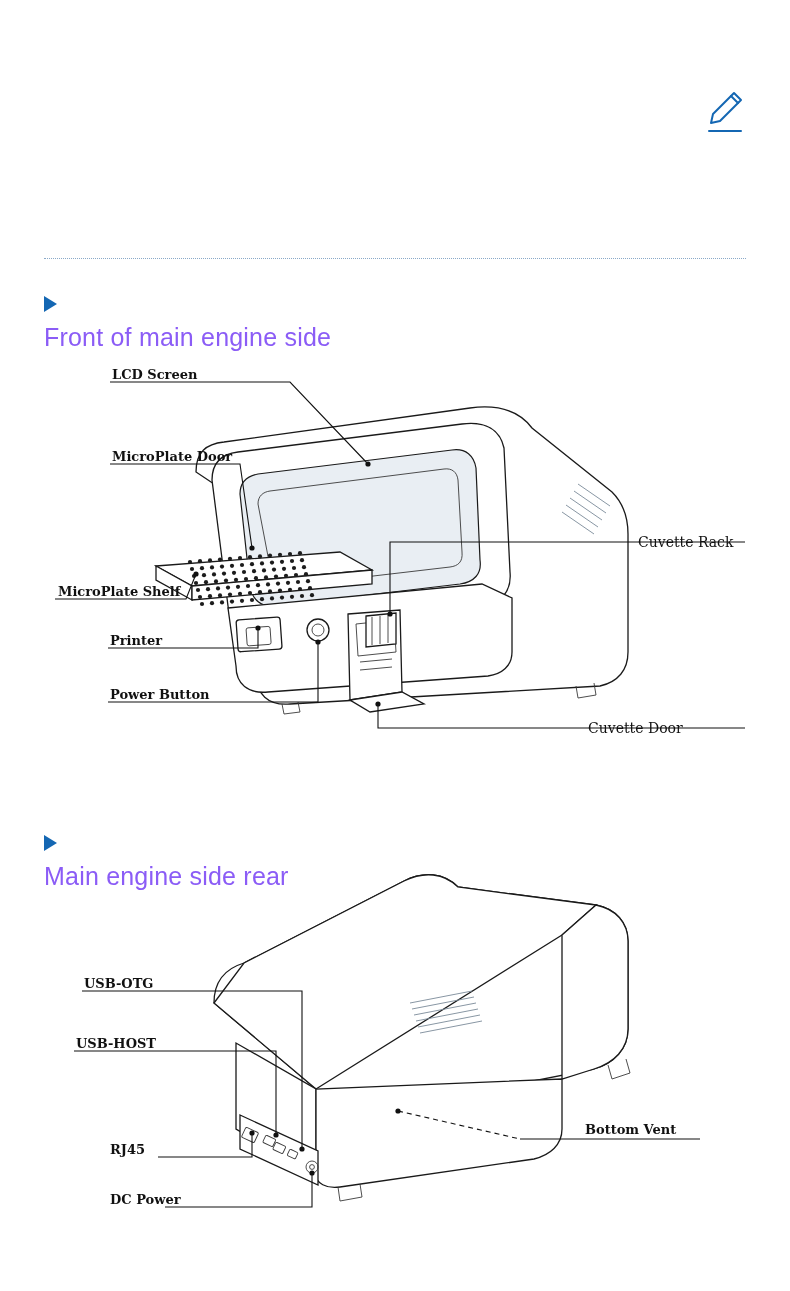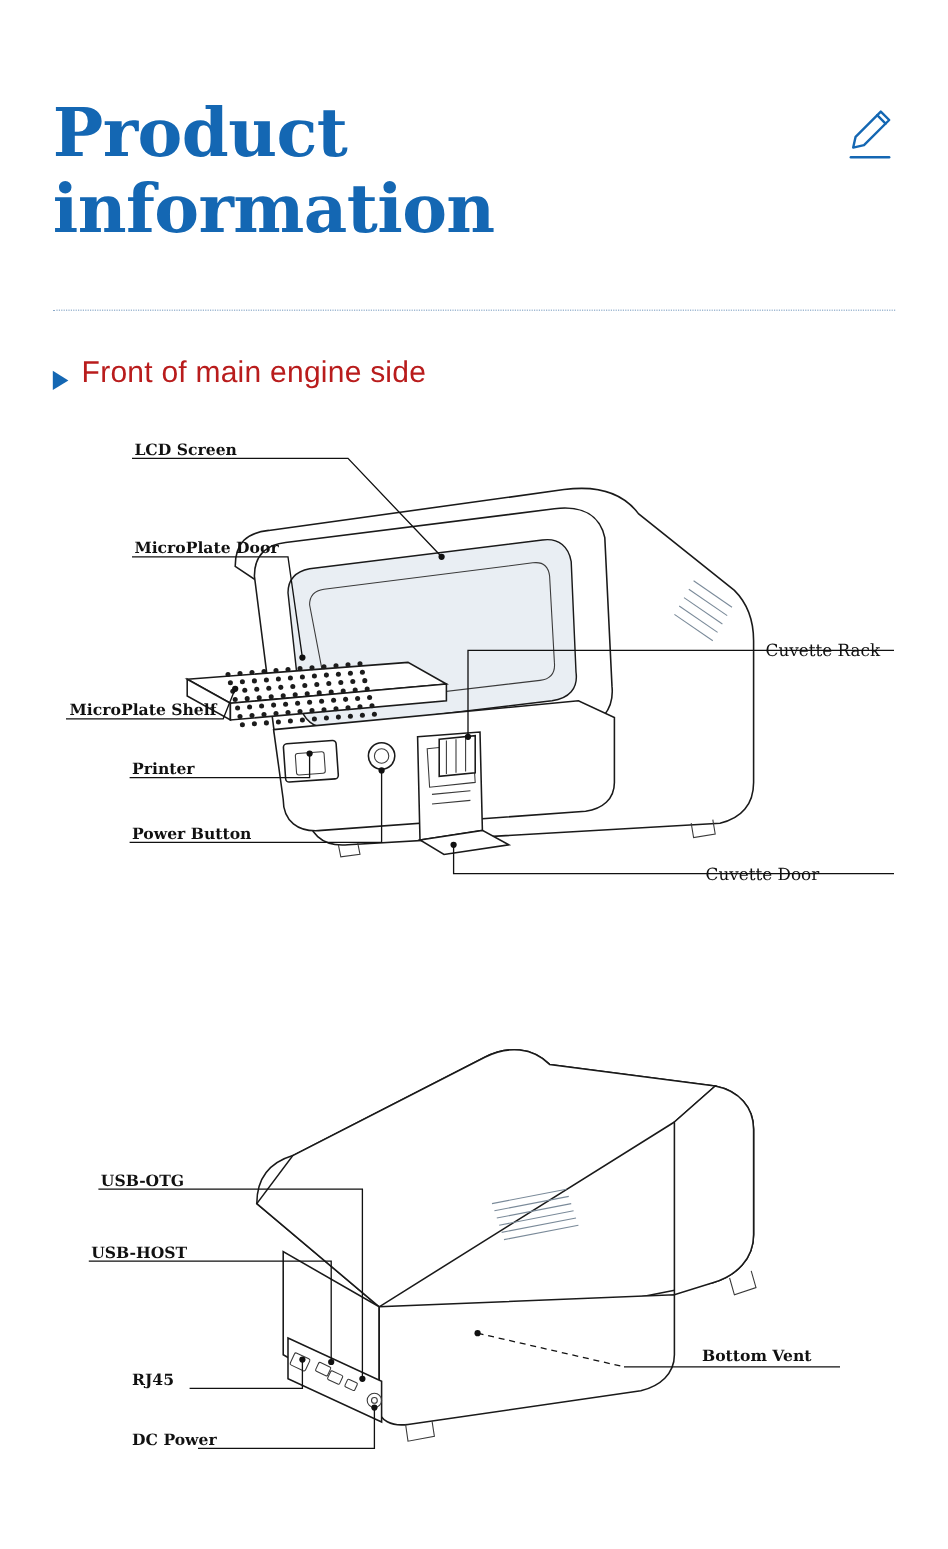--- a/index.html
+++ b/index.html
@@ -50,23 +50,24 @@
     top: 258px;
     width: 702px;
     height: 1px;
     border-top: 1px dotted #8aa9c8;
   }
 
   
   .section-heading {
     position: absolute;
     display: flex;
-    align-items: flex-end;
+    align-items: flex-start;
     gap: 11px;
-    color: #b91c1c;
+    color: #8b5cf6;
+    flex-direction: column;
   }
   .section-heading .tri {
     width: 0; height: 0;
     border-left: 13px solid #1467b3;
     border-top: 8px solid transparent;
     border-bottom: 8px solid transparent;
     display: block;
   }
   .section-heading .label {
     font-size: 25px;
@@ -104,24 +105,20 @@
   .screen { stroke: #1a1a1a; stroke-width: 1.2; fill: #e9eef3; }
   .vent { stroke: #7a8a99; stroke-width: 0.9; fill: none; }
   .dot { fill: #111111; }
 </style>
 </head>
 <body>
 
 <div class="page">
 
   <div class="header">
-    <h1 class="title">
-      <span class="line">Product</span>
-      <span class="line">information</span>
-    </h1>
     <span class="pencil-icon">
       <svg width="42" height="46" viewBox="0 0 42 46">
         <g stroke="#1467b3" stroke-width="2" fill="none" stroke-linecap="round" stroke-linejoin="round">
           <path d="M30 3 L37 10 L16 31 L7 33 L9 24 Z"></path>
           <path d="M27 6 L34 13"></path>
           <path d="M5 41 L37 41"></path>
         </g>
       </svg>
     </span>
   </div>
@@ -319,20 +316,24 @@
       <text class="callout" x="112" y="27">LCD Screen</text>
       <text class="callout" x="112" y="109">MicroPlate Door</text>
       <text class="callout" x="58" y="244">MicroPlate Shelf</text>
       <text class="callout" x="110" y="293">Printer</text>
       <text class="callout" x="110" y="347">Power Button</text>
       <text class="callout-r" x="638" y="195">Cuvette Rack</text>
       <text class="callout-r" x="588" y="381">Cuvette Door</text>
     </svg>
   </div>
 
+  <div class="section-heading" id="sec2">
+    <span class="tri"></span>
+    <span class="label">Main engine side rear</span>
+  </div>
 
   <div class="figure" id="fig2">
     <svg width="790" height="390" viewBox="0 0 790 390">
 
       <path class="dev" d="M214 160 C214 140 224 126 244 120 L404 38 C424 28 444 30 458 44 L596 62 C616 66 628 80 628 98 L628 186 C628 206 614 220 594 226 L360 272 C336 278 318 266 316 246 Z"></path>
 
       <path class="dev" d="M214 160 L244 120 L404 38 C424 28 444 30 458 44 L596 62 L562 92 L316 246 Z" fill="#fcfdfe"></path>
 
       <path class="dev" d="M596 62 C616 66 628 80 628 98 L628 186 C628 206 614 220 594 226 L562 236 L562 92 Z"></path>
 

